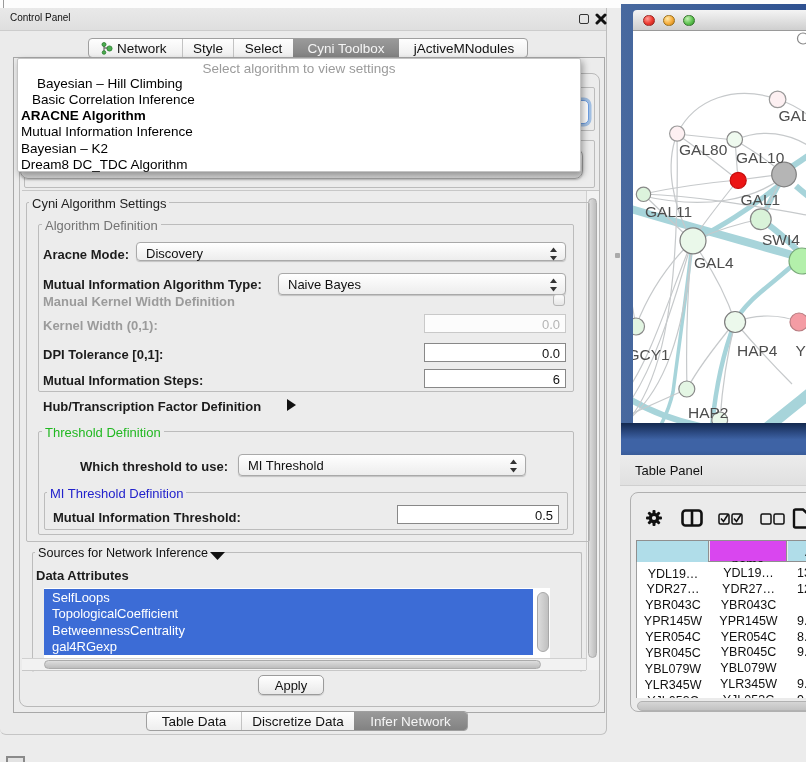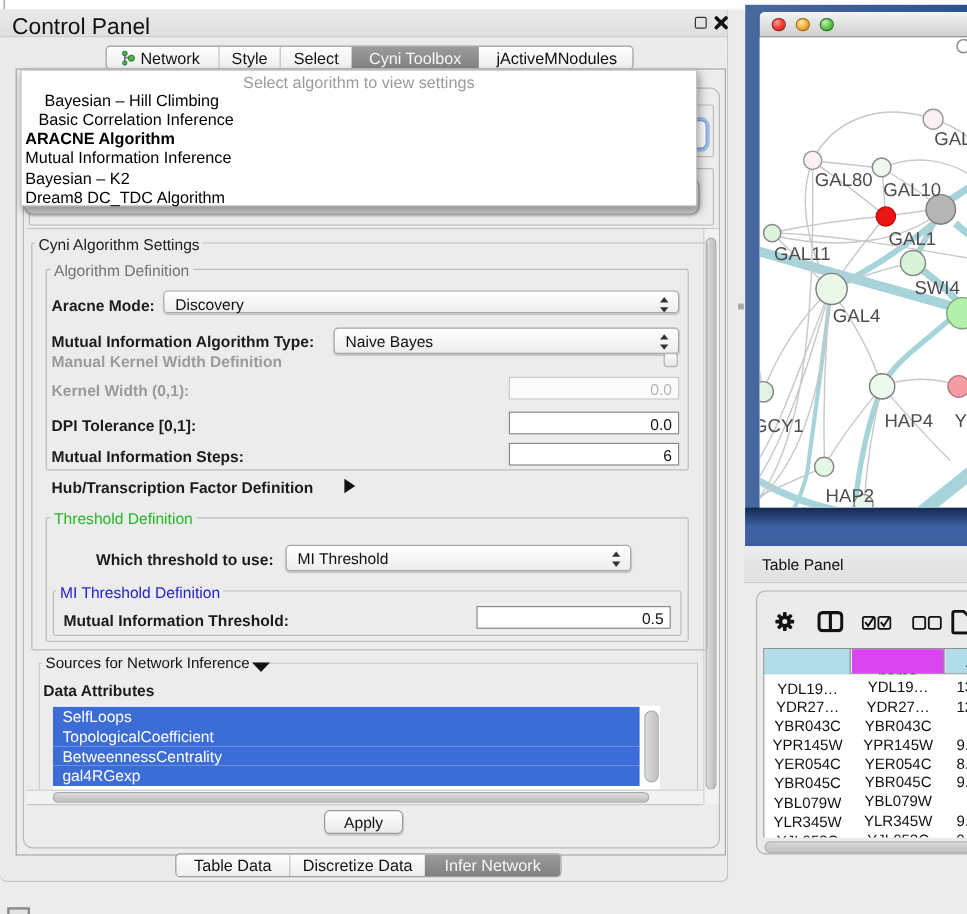--- a/index.html
+++ b/index.html
@@ -23,21 +23,21 @@
 </style>
 </head>
 <body>
 
 <div class="abs" style="left:0;top:0;width:806px;height:8px;background:#fdfdfd;"></div>
 <div class="abs" style="left:3px;top:0;width:1px;height:8px;background:#9a9a9a;"></div>
 
 <div class="abs" id="cp" style="left:0;top:8px;width:607px;height:727px;background:#ebebeb;border-right:1px solid #bdbdbd;border-bottom:1px solid #c5c5c5;border-radius:0 0 6px 6px;">
 
   <div class="abs" style="left:0;top:0;width:100%;height:23px;background:linear-gradient(#e9e9e9,#dfdfdf);border-bottom:1px solid #cccccc;">
-    <div class="abs" style="left:10px;top:4px;font-size:19px;color:#111;">Control Panel</div>
+    <div class="abs" style="left:10px;top:4px;font-size:10px;color:#111;">Control Panel</div>
 
     <div class="abs" style="left:579px;top:6px;width:10px;height:10px;border:1.6px solid #333;border-radius:2px;"></div>
 
     <svg class="abs" style="left:595px;top:5px;" width="12" height="12" viewBox="0 0 12 12">
       <path d="M2 2 L10 10 M10 2 L2 10" stroke="#111" stroke-width="3" stroke-linecap="round"></path>
     </svg>
   </div>
 
   <div class="abs" style="left:88px;top:30px;width:440px;height:20px;border:1px solid #9f9f9f;border-radius:4px;background:linear-gradient(#fefefe,#eeeeee);overflow:hidden;font-size:13.5px;color:#111;">
     <div class="abs" style="left:0;top:0;width:93px;height:100%;padding-top:2px;">
@@ -145,21 +145,21 @@
     <div style="background:#3c6cd6;color:#fff;font-size:13px;height:16.4px;padding:1px 0 0 8px;width:489px;">SelfLoops</div>
     <div style="background:#3c6cd6;color:#fff;font-size:13px;height:16.4px;padding:1px 0 0 8px;width:489px;">TopologicalCoefficient</div>
     <div style="background:#3c6cd6;color:#fff;font-size:13px;height:16.4px;padding:1px 0 0 8px;width:489px;">BetweennessCentrality</div>
     <div style="background:#3c6cd6;color:#fff;font-size:13px;height:16.4px;padding:1px 0 0 8px;width:489px;">gal4RGexp</div>
   </div>
   <div class="abs" style="left:537px;top:584px;width:12px;height:60px;border-radius:6px;background:linear-gradient(90deg,#dcdcdc,#c0c0c0);border:1px solid #a8a8a8;"></div>
 
   <div class="abs" style="left:22px;top:650px;width:564px;height:13px;background:#f2f2f2;border-top:1px solid #d0d0d0;border-bottom:1px solid #c7c7c7;"></div>
   <div class="abs" style="left:44px;top:652px;width:497px;height:9px;border-radius:5px;background:linear-gradient(#dedede,#bdbdbd);border:1px solid #ababab;"></div>
 
-  <div class="abs" style="left:270px;top:667px;width:66px;height:20px;border:1px solid #9b9b9b;border-radius:5px;background:linear-gradient(#ffffff,#e9e9e9);box-shadow:0 1px 1px rgba(0,0,0,0.15);font-size:13px;text-align:center;padding-top:2px;color:#111;">Apply</div>
+  <div class="abs" style="left:258px;top:667px;width:66px;height:20px;border:1px solid #9b9b9b;border-radius:5px;background:linear-gradient(#ffffff,#e9e9e9);box-shadow:0 1px 1px rgba(0,0,0,0.15);font-size:13px;text-align:center;padding-top:2px;color:#111;">Apply</div>
 
   <div class="abs" style="left:146px;top:703px;width:322px;height:20px;border:1px solid #9f9f9f;border-radius:4px;background:linear-gradient(#fefefe,#eeeeee);overflow:hidden;font-size:13.5px;color:#111;">
     <div class="abs" style="left:0;top:0;width:94px;height:100%;text-align:center;padding-top:2px;">Table Data</div>
     <div class="abs" style="left:94px;top:0;width:113px;height:100%;border-left:1px solid #c3c3c3;text-align:center;padding-top:2px;">Discretize Data</div>
     <div class="abs" style="left:207px;top:0;width:113px;height:100%;background:linear-gradient(#9a9a9a,#828282);color:#f5f5f5;text-align:center;padding-top:2px;">Infer Network</div>
   </div>
 </div>
 
 <div class="abs" style="left:17px;top:58px;width:564px;height:114px;background:#fff;border:1px solid #c4c4c4;border-radius:2px;box-shadow:2px 3px 7px rgba(0,0,0,0.35);font-size:13.5px;z-index:50;">
   <div style="text-align:center;color:#9b9b9b;padding-top:2px;height:17px;">Select algorithm to view settings</div>

